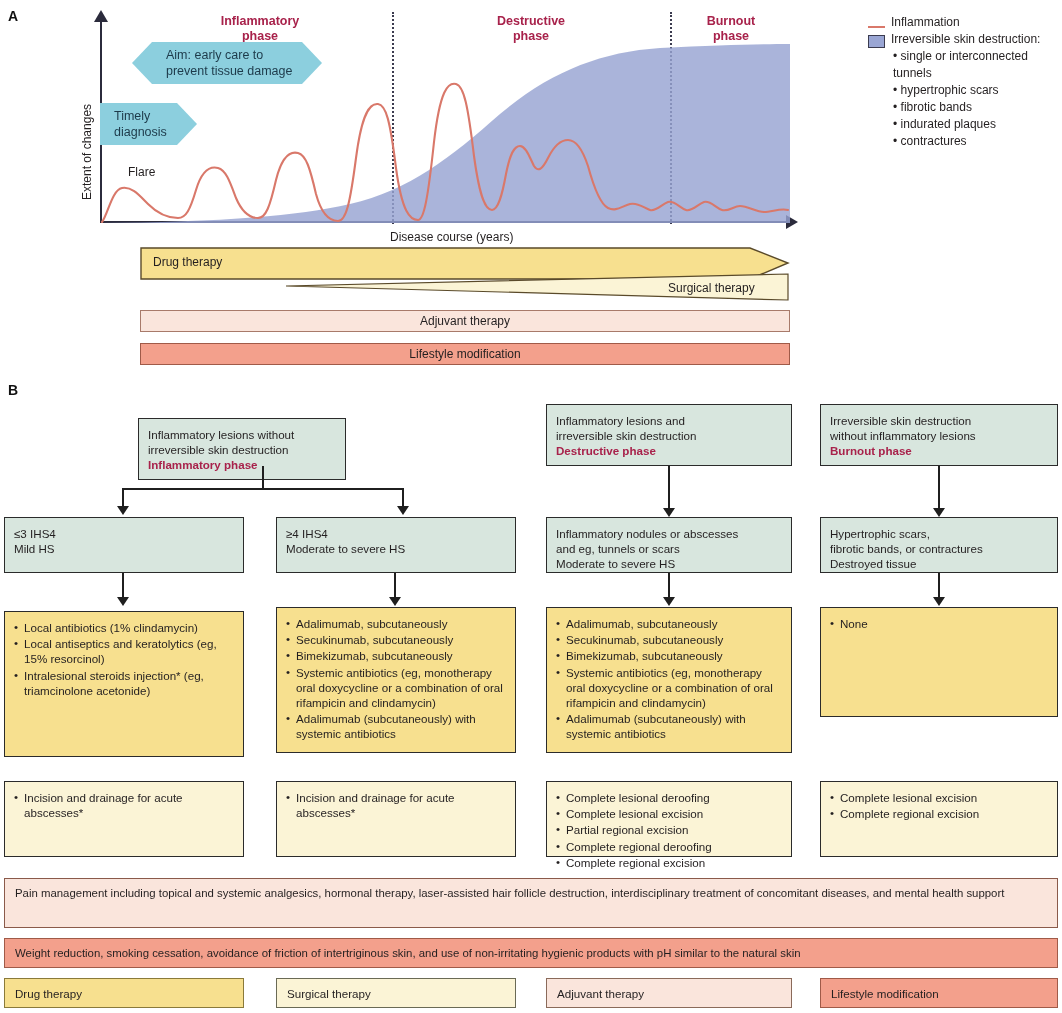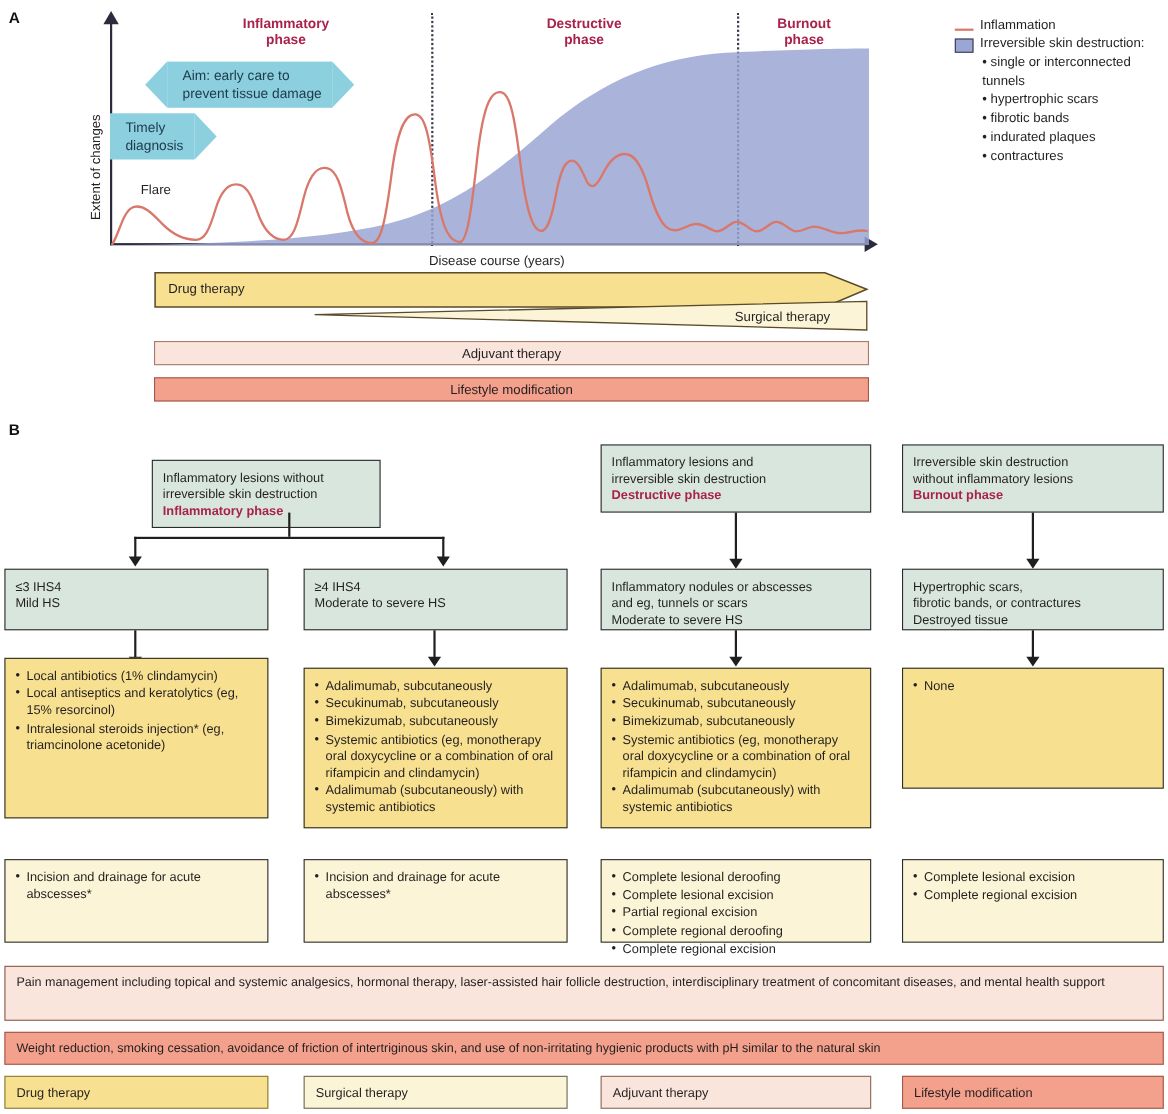--- a/index.html
+++ b/index.html
@@ -113,21 +113,21 @@
          C262,94 270,85 278,86 C286,87 290,102 296,150 C302,194 310,202 318,202
          C324,202 328,180 334,124 C340,72 348,64 356,66 C364,68 368,88 374,138
          C380,182 386,192 392,192 C398,192 402,178 406,156 C410,136 414,128 420,128
          C426,128 430,140 434,148 C438,154 442,152 448,140 C454,128 460,122 468,122
          C476,122 482,130 488,148 C494,170 500,186 508,190 C516,194 522,188 530,186
          C538,184 544,190 550,192 C556,194 562,186 568,184 C574,182 580,190 586,192
          C592,194 598,186 604,184 C610,182 616,190 622,192 C628,194 634,188 640,188
          C648,188 656,194 664,194 C672,194 680,190 688,192"></path>
   </svg>
 
-  <div class="chev" style="left:132px;top:42px;margin-top:14px;">
+  <div class="chev" style="left:132px;top:42px;">
     <div class="tip-l"></div>
     <div class="body">
       <span>Aim: early care to</span><br>
       <span>prevent tissue damage</span>
     </div>
     <div class="tip-r"></div>
   </div>
 
   <div class="chev" style="left:100px;top:103px;">
     <div class="body">
@@ -231,21 +231,21 @@
 
   <div class="conn" style="left:122px;top:195px;width:1.8px;height:26px;"></div>
   <div class="arrowhead" style="left:117px;top:219px;"></div>
   <div class="conn" style="left:394px;top:195px;width:1.8px;height:26px;"></div>
   <div class="arrowhead" style="left:389px;top:219px;"></div>
   <div class="conn" style="left:668px;top:195px;width:1.8px;height:26px;"></div>
   <div class="arrowhead" style="left:663px;top:219px;"></div>
   <div class="conn" style="left:938px;top:195px;width:1.8px;height:26px;"></div>
   <div class="arrowhead" style="left:933px;top:219px;"></div>
 
-  <div class="bx bx-yellow" style="left:4px;top:220px;width:240px;height:146px;">
+  <div class="bx bx-yellow" style="left:4px;top:233px;width:240px;height:146px;">
     <ul class="blist">
       <li>Local antibiotics (1% clindamycin)</li>
       <li>Local antiseptics and keratolytics (eg, 15% resorcinol)</li>
       <li>Intralesional steroids injection* (eg, triamcinolone acetonide)</li>
     </ul>
   </div>
 
   <div class="bx bx-yellow" style="left:276px;top:229px;width:240px;height:146px;">
     <ul class="blist">
       <li>Adalimumab, subcutaneously</li>

